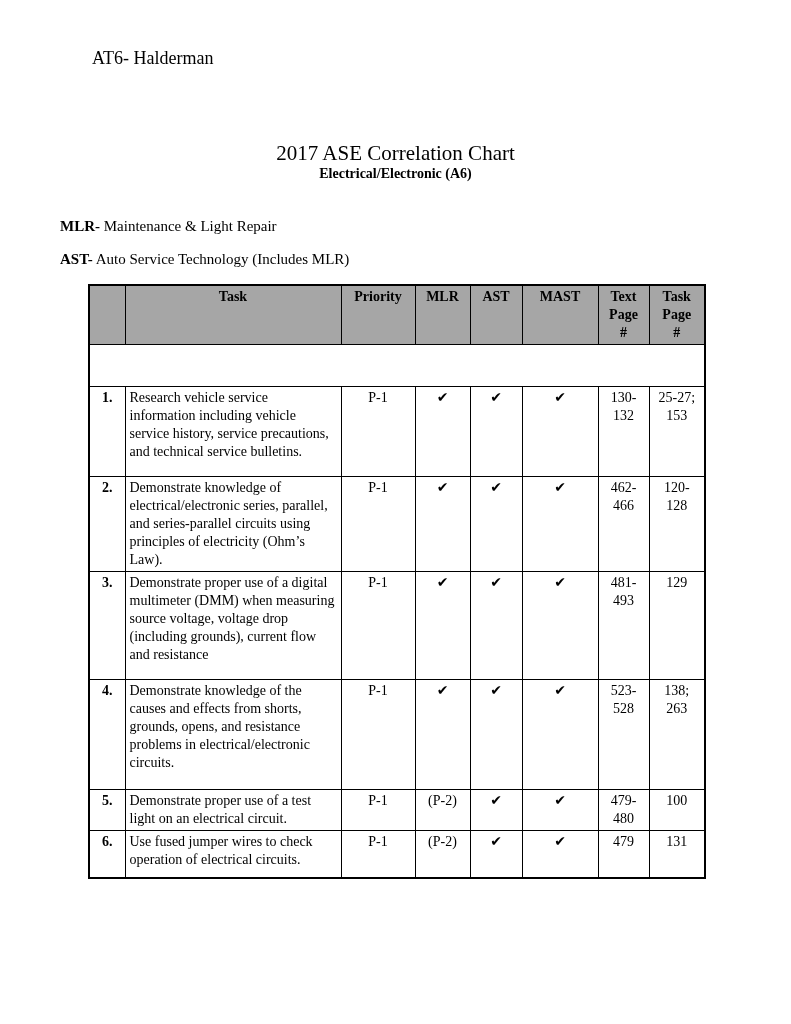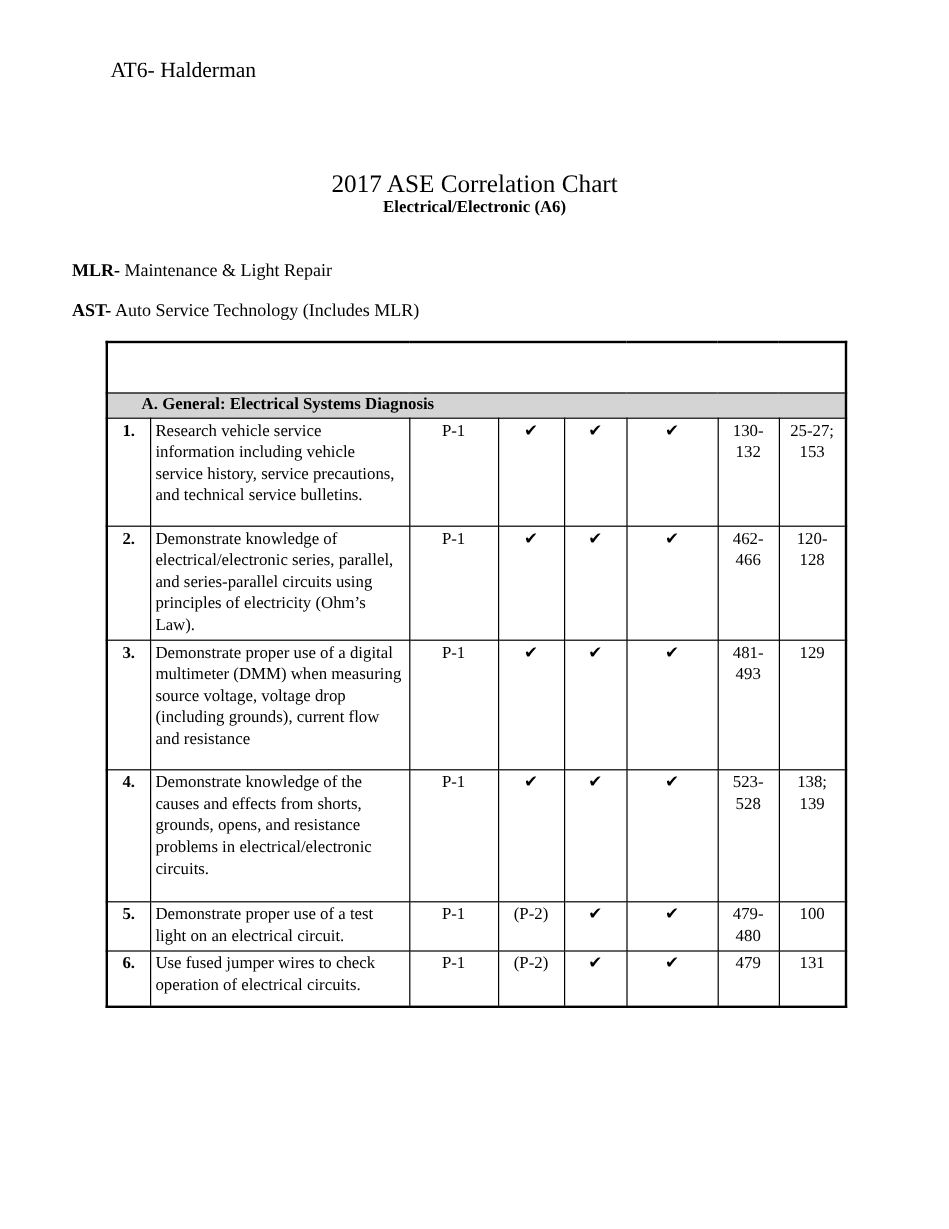--- a/index.html
+++ b/index.html
@@ -94,25 +94,36 @@
     <col style="width:36px">
     <col style="width:216px">
     <col style="width:74px">
     <col style="width:55px">
     <col style="width:52px">
     <col style="width:76px">
     <col style="width:51px">
     <col style="width:56px">
   </colgroup>
   <tbody>
+    <tr class="head">
+      <th></th>
+      <th>Task</th>
+      <th>Priority</th>
+      <th>MLR</th>
+      <th>AST</th>
+      <th>MAST</th>
+      <th class="pre">Text
+Page
+#</th>
+      <th class="pre">Task
+Page
+#</th>
+    </tr>
     <tr class="spacer">
       <td colspan="8"></td>
-    </tr>
-    <tr class="section">
-      <td colspan="8">A.  General: Electrical Systems Diagnosis</td>
     </tr>
 
     <tr class="data-row r1">
       <td class="num">1.</td>
       <td class="task">Research vehicle service information including vehicle service history, service precautions, and technical service bulletins.</td>
       <td class="ctr">P-1</td>
       <td class="ctr check">✔</td>
       <td class="ctr check">✔</td>
       <td class="ctr check">✔</td>
       <td class="ctr pre">130-
@@ -149,21 +160,21 @@
     <tr class="data-row r4">
       <td class="num">4.</td>
       <td class="task">Demonstrate knowledge of the causes and effects from shorts, grounds, opens, and resistance problems in electrical/electronic circuits.</td>
       <td class="ctr">P-1</td>
       <td class="ctr check">✔</td>
       <td class="ctr check">✔</td>
       <td class="ctr check">✔</td>
       <td class="ctr pre">523-
 528</td>
       <td class="ctr pre">138;
-139</td>
+263</td>
     </tr>
 
     <tr class="data-row r5">
       <td class="num">5.</td>
       <td class="task">Demonstrate proper use of a test light on an electrical circuit.</td>
       <td class="ctr">P-1</td>
       <td class="ctr check">(P-2)</td>
       <td class="ctr check">✔</td>
       <td class="ctr check">✔</td>
       <td class="ctr pre">479-

